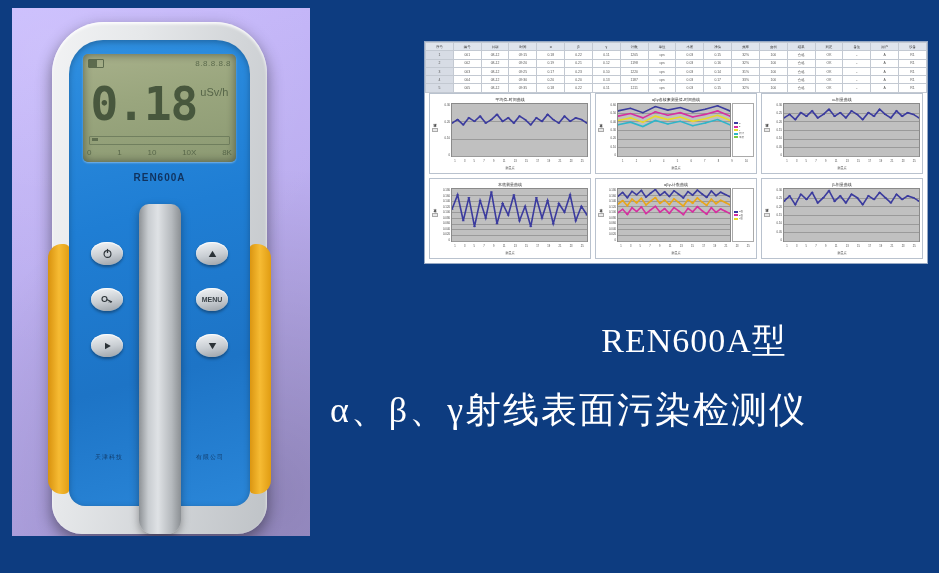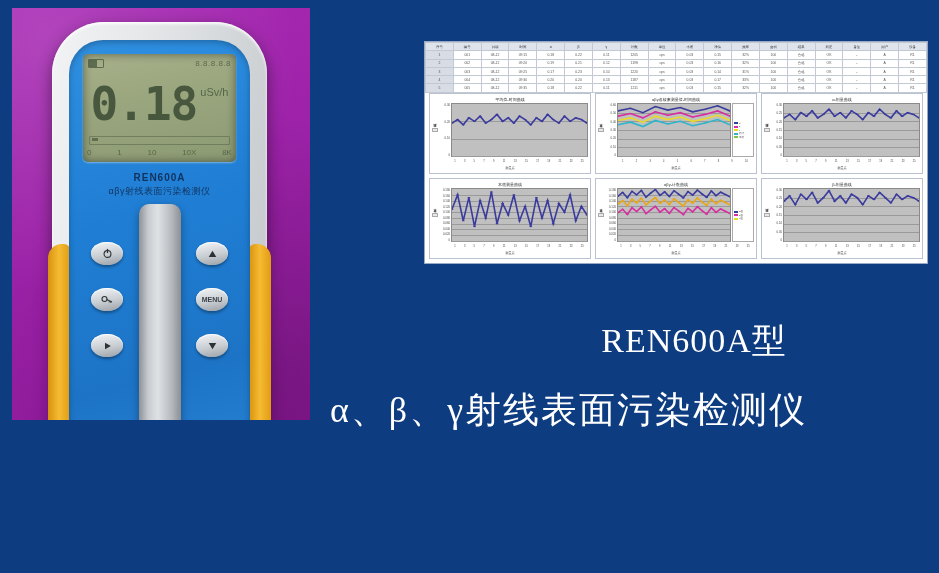--- a/index.html
+++ b/index.html
@@ -6,24 +6,24 @@
   body{
     width:939px;height:573px;overflow:hidden;
     background:#0d3c80;
     font-family:"Liberation Sans", sans-serif;
     position:relative;
   }
   #stage{position:absolute;inset:0;background:#0d3c80;}
 
   
   .photo{
-    position:absolute;left:12px;top:8px;width:298px;height:412px;
+    position:absolute;left:12px;top:8px;width:298px;height:528px;
     background:
       radial-gradient(ellipse at 30% 20%, #c2b6a5 0%, #b3a795 45%, #a2developer 46%, #9e9280 100%);
-    background-color:#a21caf;
+    background-color:#c4b5fd;
     overflow:hidden;
   }
   .photo .grain{
     position:absolute;inset:0;
     background:
       radial-gradient(circle at 12% 8%, rgba(255,255,255,.13), rgba(0,0,0,0) 55%),
       radial-gradient(circle at 85% 92%, rgba(0,0,0,.18), rgba(0,0,0,0) 60%),
       linear-gradient(160deg, rgba(255,255,255,.06), rgba(0,0,0,.12));
   }
 
@@ -227,21 +227,20 @@
               <span>0</span>
               <span>1</span>
               <span>10</span>
               <span>10X</span>
               <span>8K</span>
             </div>
         </div>
 
         <div class="label">
           <div class="model">REN600A</div>
-          <div class="cn">αβγ射线表面污染检测仪</div>
         </div>
 
         <div class="keys">
           <div class="key c1 r1">
             <svg width="11" height="11" viewBox="0 0 24 24">
               <circle cx="12" cy="13" r="7.5" fill="none" stroke="#2c3338" stroke-width="2.4"></circle>
               <rect x="10.6" y="2" width="2.8" height="9" fill="#2c3338"></rect>
             </svg>
           </div>
           <div class="key c2 r1">

